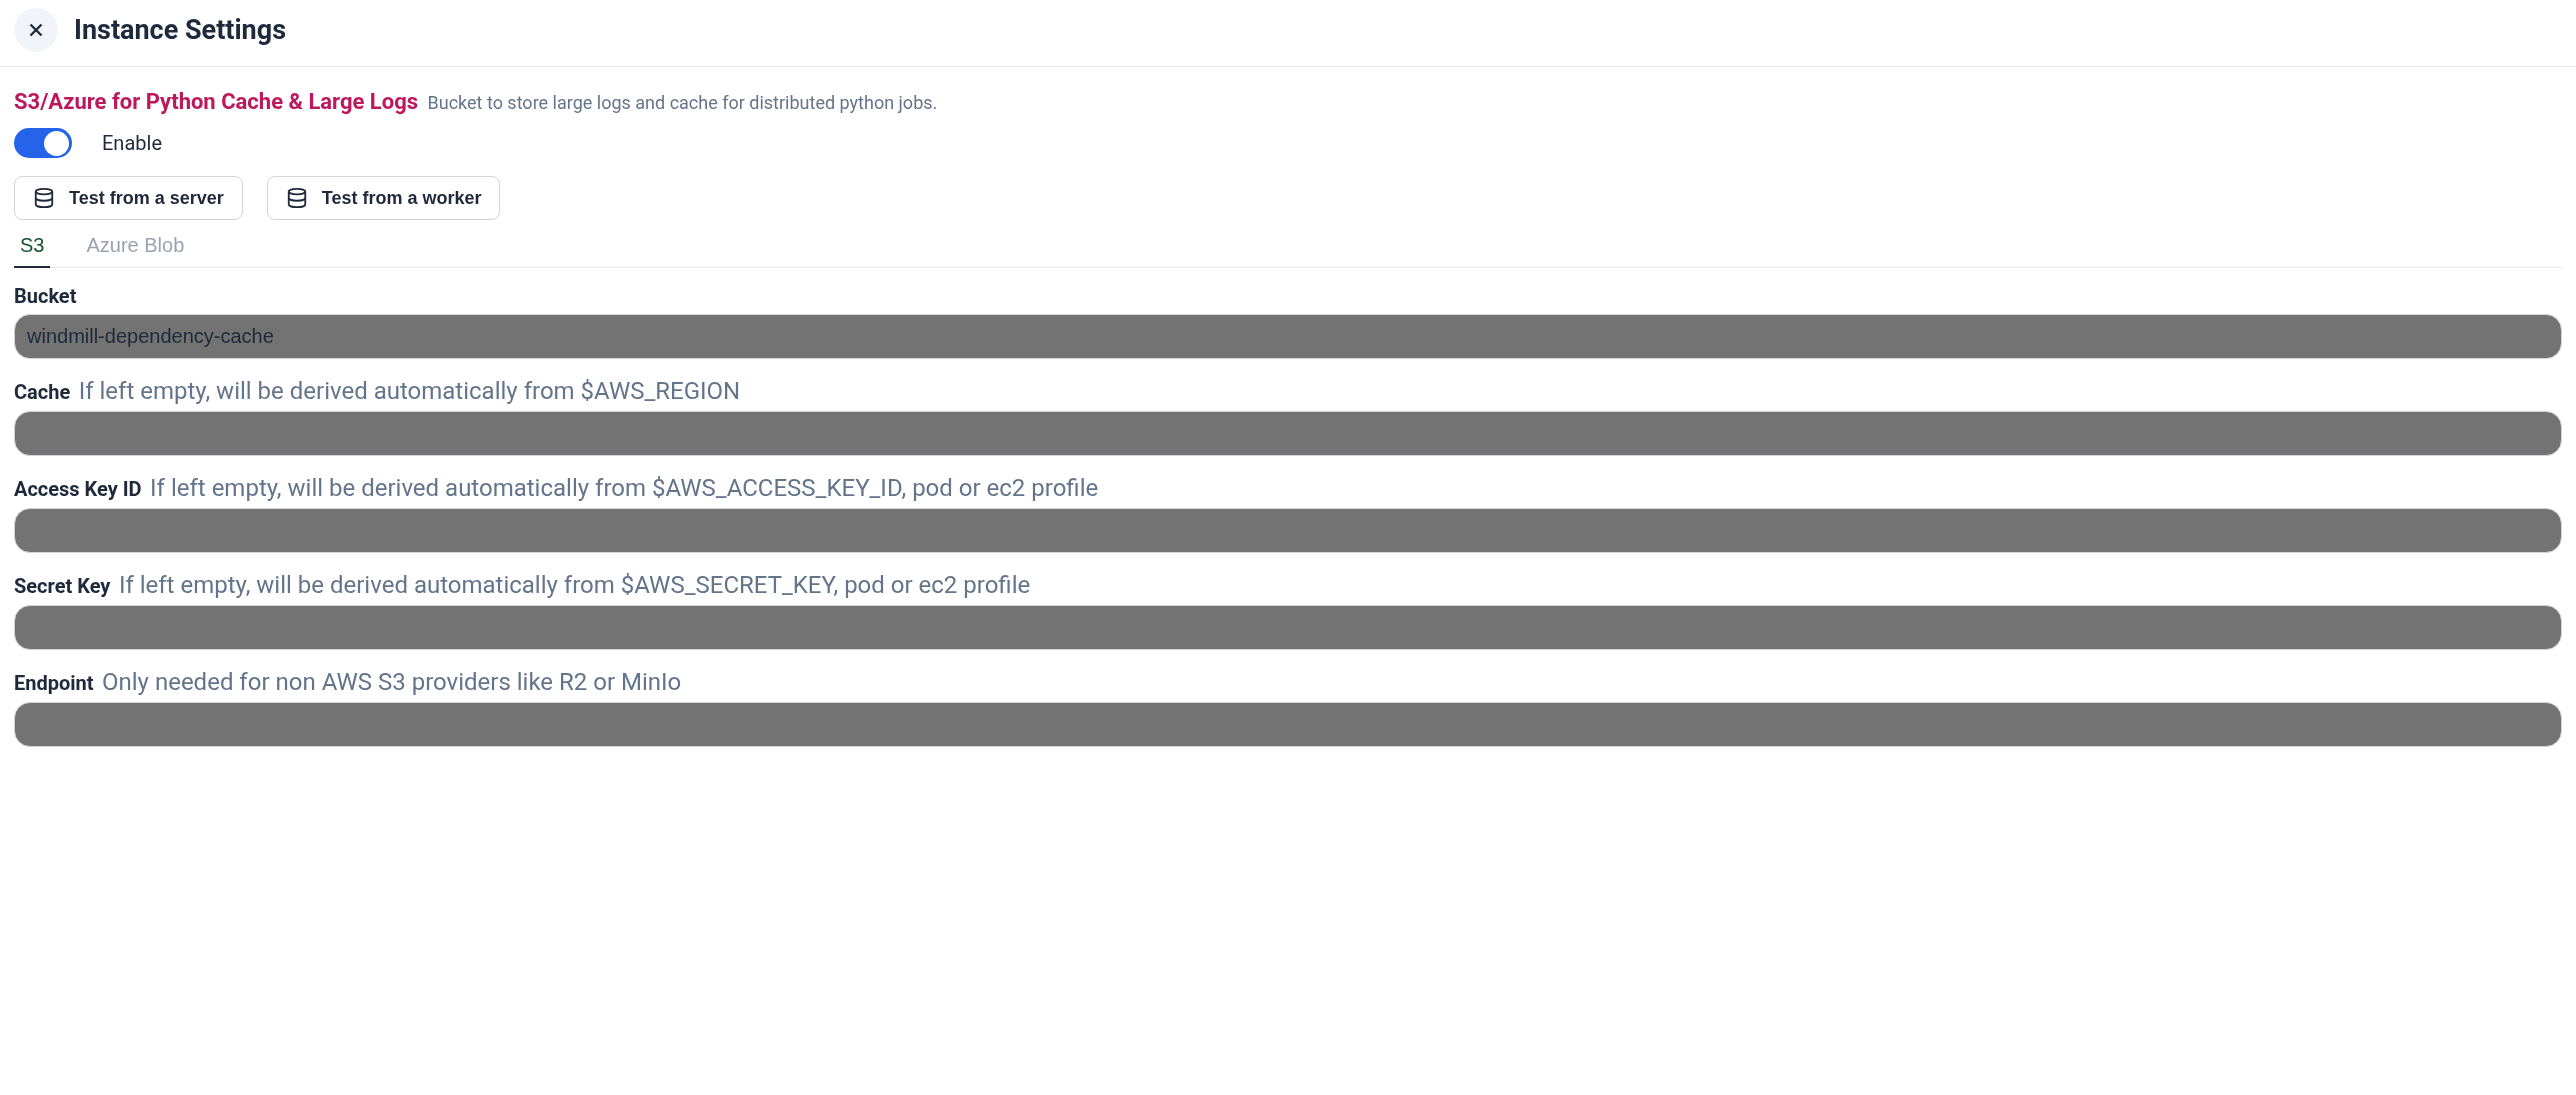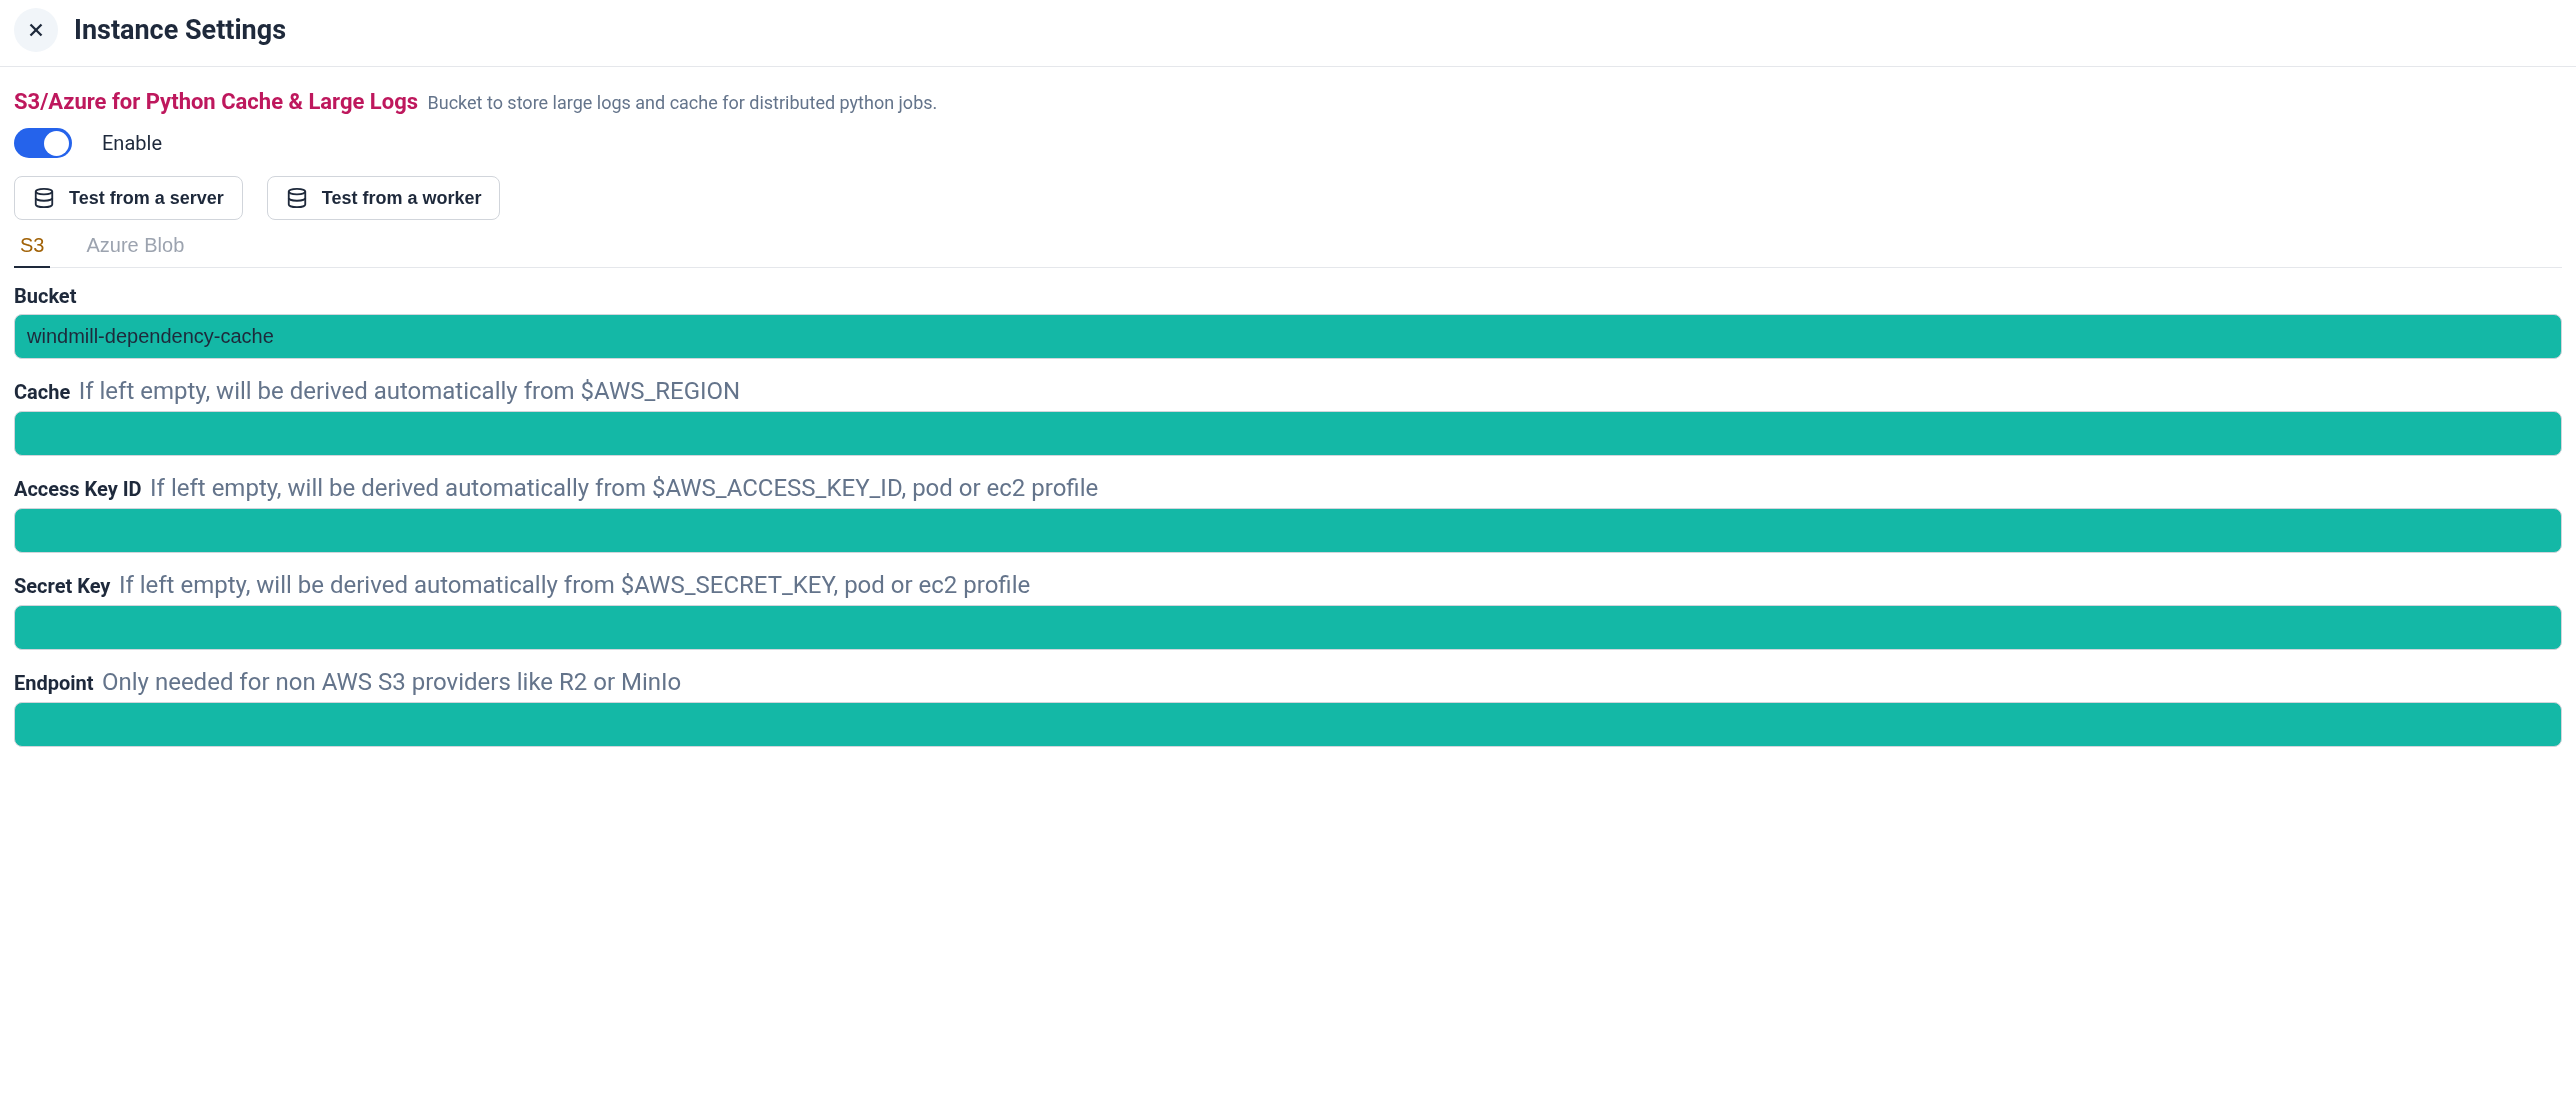--- a/index.html
+++ b/index.html
@@ -123,21 +123,21 @@
     .tab {
       padding: 8px 6px 10px 6px;
       font-size: 20px;
       color: #9ca3af;
       cursor: pointer;
       border: none;
       background: none;
       position: relative;
     }
     .tab.active {
-      color: #a16207;
+      color: #14532d;
     }
     .tab.active::after {
       content: "";
       position: absolute;
       left: 0;
       right: 0;
       bottom: -1px;
       height: 2px;
       background: #1e293b;
     }
@@ -157,24 +157,24 @@
       font-size: 24px;
       font-weight: 400;
       color: #64748b;
       display: inline;
       margin-left: 4px;
     }
     .field-input {
       width: 100%;
       padding: 10px 12px;
       border: 1px solid #d1d5db;
-      border-radius: 8px;
-      font-size: 20px;
-      color: #1e293b;
-      background: #14b8a6;
+      border-radius: 16px;
+      font-size: 20px;
+      color: #1e293b;
+      background: #737373;
       outline: none;
     }
   </style>
 </head>
 <body>
 
 <div class="header">
   <button class="close-btn">
     <svg viewBox="0 0 24 24" fill="none">
       <line x1="6" y1="6" x2="18" y2="18"></line>

